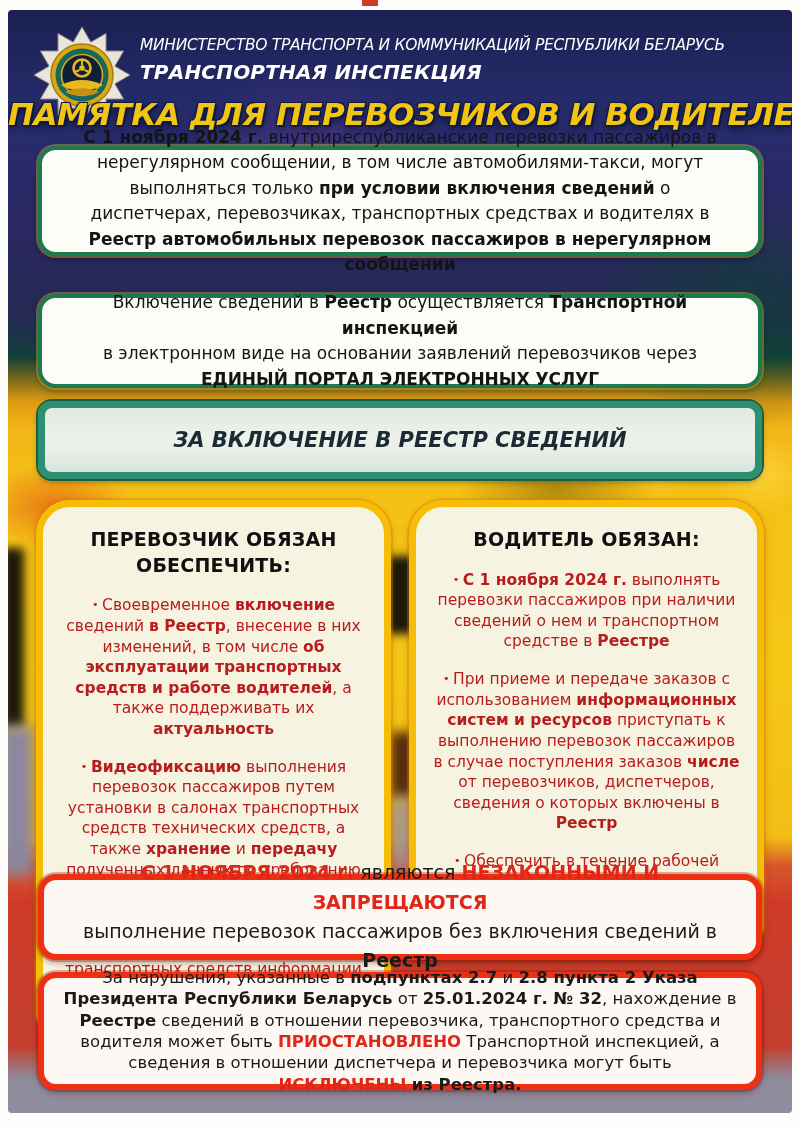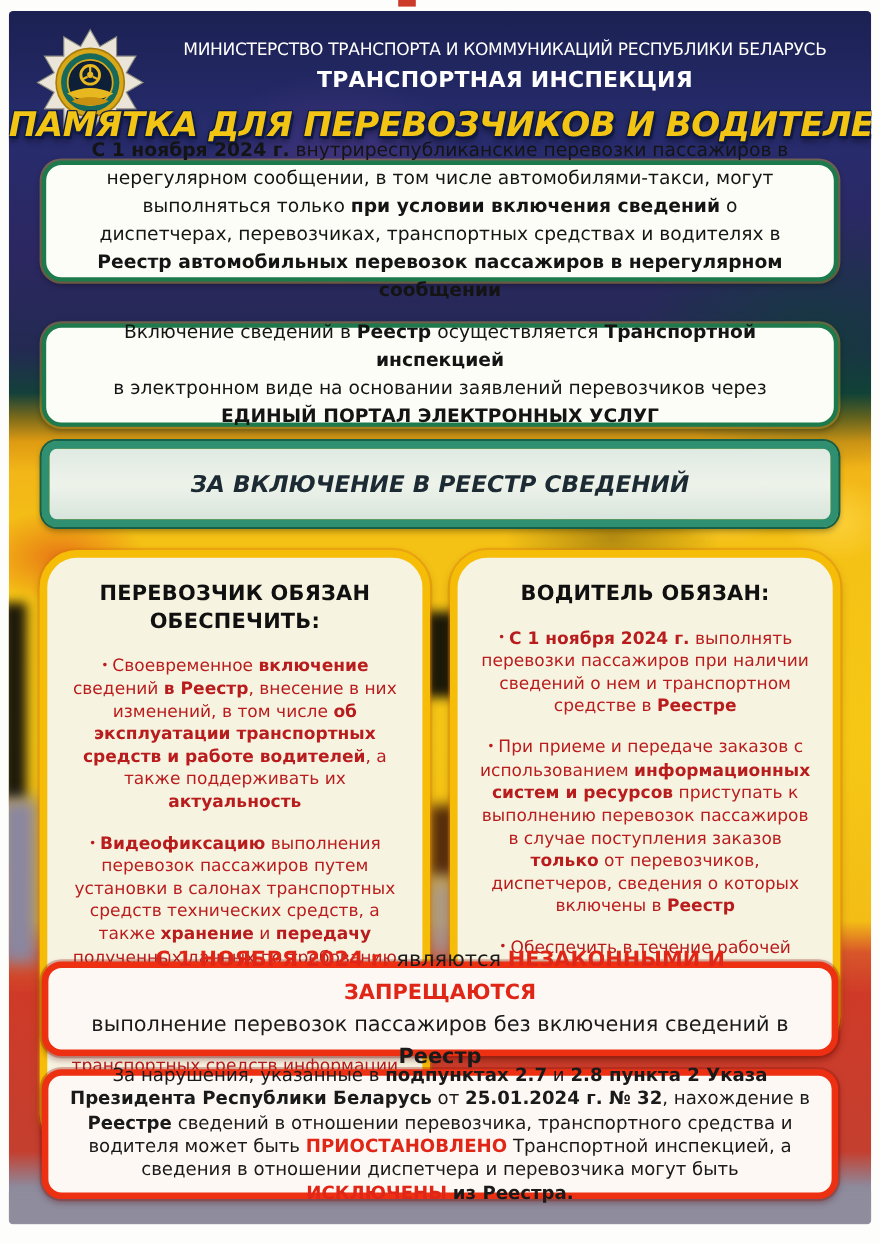--- a/index.html
+++ b/index.html
@@ -20,21 +20,21 @@
   .blob{position:absolute;pointer-events:none;}
   .blob-black-left{left:-6px;top:538px;width:22px;height:180px;background:#0a0a0a;filter:blur(5px);opacity:.92;}
   .blob-black-mid{left:378px;top:546px;width:34px;height:78px;background:#101008;filter:blur(5px);opacity:.95;}
   .blob-dark-mid2{left:382px;top:722px;width:26px;height:66px;background:#3a120a;filter:blur(6px);opacity:.85;}
   .blob-gray-left{left:-8px;top:716px;width:34px;height:150px;background:#8a86a0;filter:blur(7px);}
   .blob-gray-mid{left:378px;top:788px;width:32px;height:72px;background:#9a90a0;filter:blur(8px);opacity:.8;}
   .gray-band{position:absolute;left:0;top:1074px;width:100%;height:29px;background:#8f8c9e;filter:blur(1px);}
 
   
   .hdr-logo{position:absolute;left:24px;top:14px;width:100px;height:102px;}
-  .hdr-text{position:absolute;left:132px;right:14px;top:26px;text-align:center;color:#ffffff;}
+  .hdr-text{position:absolute;left:132px;right:14px;top:26px;text-align:left;color:#ffffff;font-style:italic;}
   .hdr-line1{font-size:15.5px;letter-spacing:-0.3px;font-weight:500;}
   .hdr-line2{font-size:20px;font-weight:bold;margin-top:6px;letter-spacing:0.2px;}
   .poster-title{
     position:absolute;left:0;right:0;top:86px;text-align:center;white-space:nowrap;
     font-size:31px;font-weight:bold;font-style:italic;letter-spacing:-0.5px;color:#f2c413;
     text-shadow:2px 2px 0 #0e1a45,-1px -1px 0 #0e1a45,1px -1px 0 #0e1a45,-1px 1px 0 #0e1a45,0 4px 7px rgba(0,0,0,.55);
   }
 
   
   .box{position:absolute;left:30px;width:724px;box-sizing:border-box;display:flex;align-items:center;justify-content:center;text-align:center;}
@@ -115,21 +115,21 @@
     <div class="cards">
       <div class="card card-carrier">
         <div class="card-title"><span>ПЕРЕВОЗЧИК ОБЯЗАН</span><br><span>ОБЕСПЕЧИТЬ:</span></div>
         <div class="bullet"><span class="dot">• </span><span>Своевременное </span><span class="b">включение</span><span> сведений </span><span class="b">в Реестр</span><span>, внесение в них изменений, в том числе </span><span class="b">об эксплуатации транспортных средств и работе водителей</span><span>, а также поддерживать их </span><span class="b">актуальность</span></div>
         <div class="bullet"><span class="dot">• </span><span class="b">Видеофиксацию</span><span> выполнения перевозок пассажиров путем установки в салонах транспортных средств технических средств, а также </span><span class="b">хранение</span><span> и </span><span class="b">передачу</span><span> полученных данных по требованию соответствующих органов и организаций</span></div>
         <div class="bullet"><span class="dot">• </span><span>Размещение в салонах транспортных средств информации о наличии в них </span><span class="b">технических средств видеофиксации</span></div>
       </div>
       <div class="card card-driver">
         <div class="card-title"><span>ВОДИТЕЛЬ ОБЯЗАН:</span></div>
         <div class="bullet"><span class="dot">• </span><span class="b">С 1 ноября 2024 г.</span><span> выполнять перевозки пассажиров при наличии сведений о нем и транспортном средстве в </span><span class="b">Реестре</span></div>
-        <div class="bullet"><span class="dot">• </span><span>При приеме и передаче заказов с использованием </span><span class="b">информационных систем и ресурсов</span><span> приступать к выполнению перевозок пассажиров в случае поступления заказов </span><span class="b">только</span><span> от перевозчиков, диспетчеров, сведения о которых включены в </span><span class="b">Реестр</span></div>
+        <div class="bullet"><span class="dot">• </span><span>При приеме и передаче заказов с использованием </span><span class="b">информационных систем и ресурсов</span><span> приступать к выполнению перевозок пассажиров в случае поступления заказов </span><span class="b">числе</span><span> от перевозчиков, диспетчеров, сведения о которых включены в </span><span class="b">Реестр</span></div>
         <div class="bullet"><span class="dot">• </span><span>Обеспечить в течение рабочей смены </span><span class="b">видеофиксацию</span><span> выполнения перевозок пассажиров, </span><span class="b">хранение</span><span> полученных данных</span></div>
       </div>
     </div>
 
     <div class="box red-box box-prohibition">
       <div class="prohibition-text"><span class="rb">С 1 НОЯБРЯ 2024 г.</span><span> являются </span><span class="rb">НЕЗАКОННЫМИ И ЗАПРЕЩАЮТСЯ</span><br><span>выполнение перевозок пассажиров без включения сведений в </span><span class="b">Реестр</span></div>
     </div>
 
     <div class="box red-box box-sanctions">
       <div class="sanctions-text"><span>За нарушения, указанные в </span><span class="b">подпунктах 2.7</span><span> и </span><span class="b">2.8 пункта 2 Указа Президента Республики Беларусь</span><span> от </span><span class="b">25.01.2024 г. № 32</span><span>, нахождение в </span><span class="b">Реестре</span><span> сведений в отношении перевозчика, транспортного средства и водителя может быть </span><span class="rb">ПРИОСТАНОВЛЕНО</span><span> Транспортной инспекцией, а сведения в отношении диспетчера и перевозчика могут быть </span><span class="rb">ИСКЛЮЧЕНЫ</span><span> </span><span class="b">из Реестра.</span></div>

